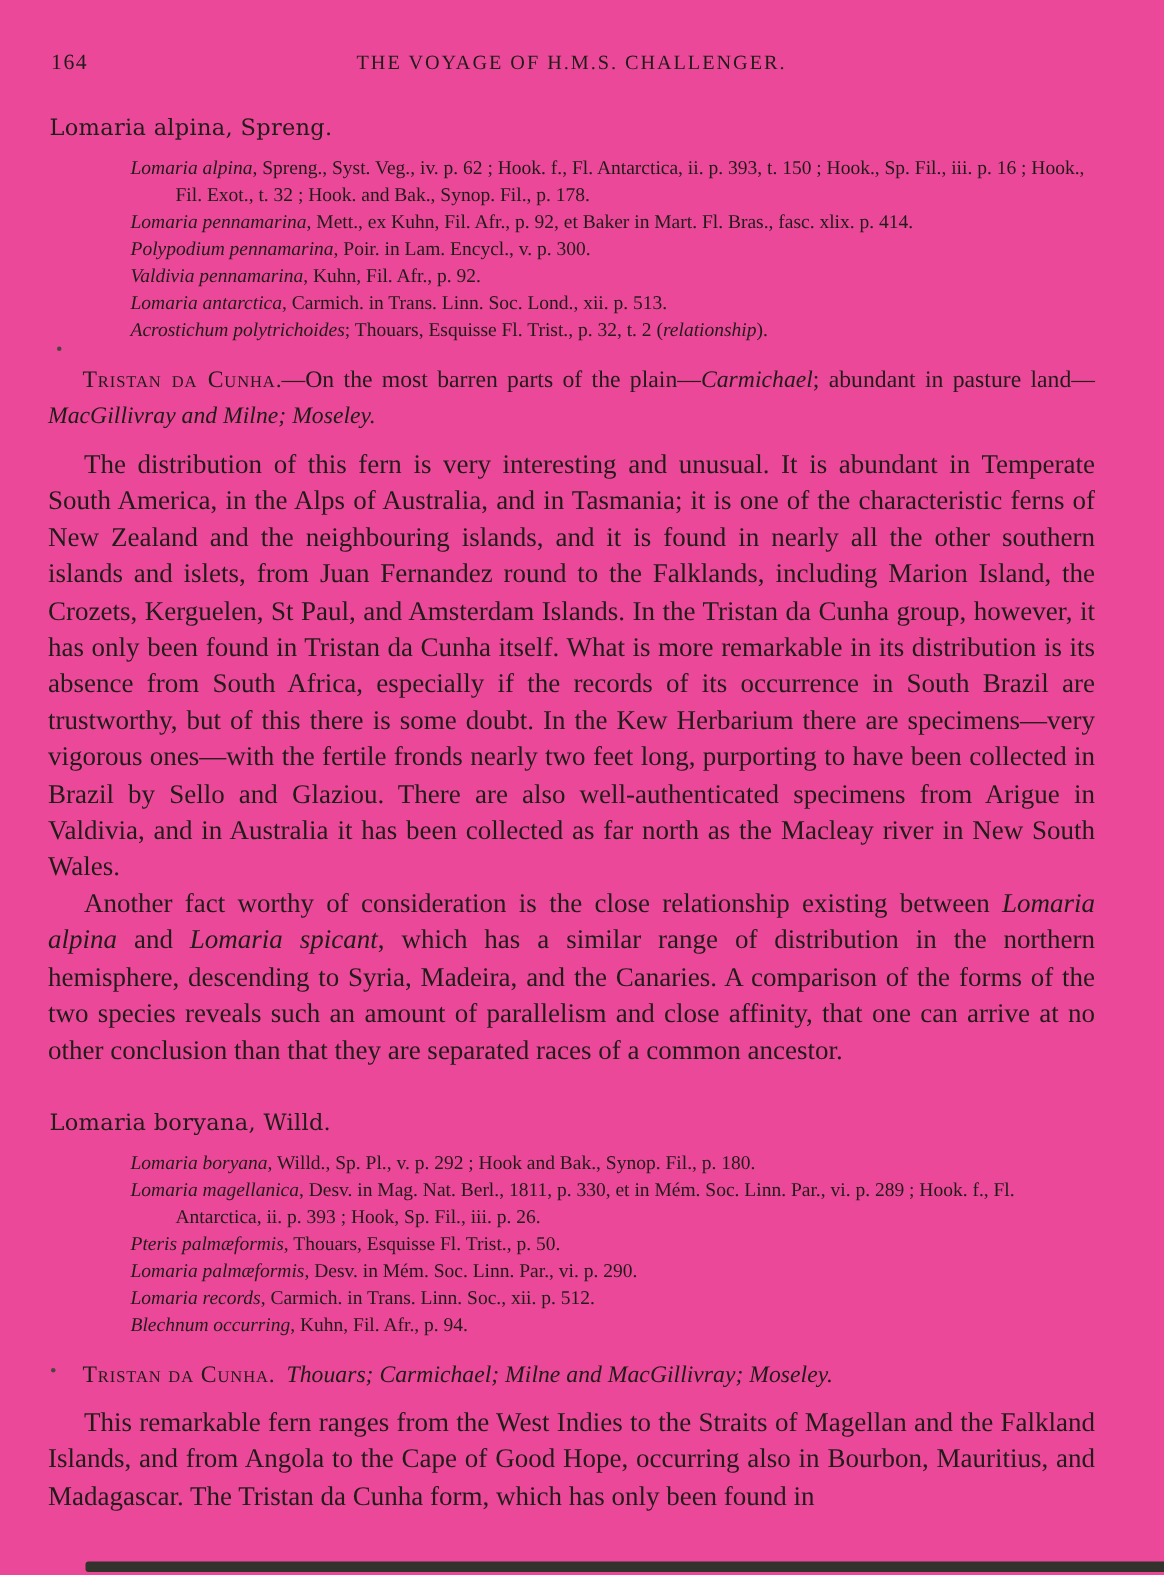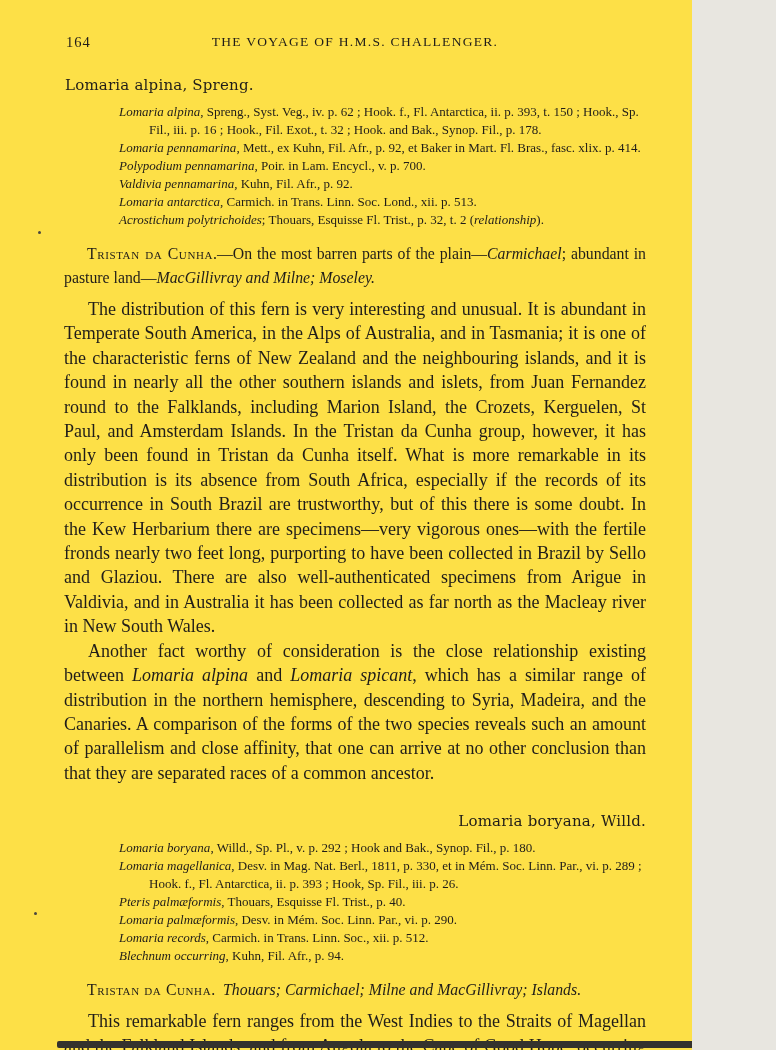--- a/index.html
+++ b/index.html
@@ -3,25 +3,25 @@
 <meta charset="utf-8">
 <style>
   * { margin: 0; padding: 0; box-sizing: border-box; }
   html, body { width: 776px; }
   body {
     background: #e8e6e0;
     font-family: "Liberation Serif", serif;
   }
   .page {
     position: relative;
-    width: 692px;
+    width: 776px;
     height: 1050px;
-    background: #fde047;
+    background: #ec4899;
     color: #201d19;
-    padding: 34px 46px 0 64px;
+    padding: 34px 46px 0 32px;
     overflow: hidden;
   }
   .running-header {
     position: relative;
     text-align: center;
     font-size: 13.5px;
     letter-spacing: 1.3px;
     margin-bottom: 26px;
   }
   .page-num {
@@ -31,21 +31,21 @@
     font-size: 14.5px;
     letter-spacing: 1px;
   }
   .species-heading {
     font-family: "DejaVu Serif", serif;
     font-weight: normal;
     font-size: 15px;
     letter-spacing: 0.2px;
     margin: 0 0 9px 1px;
   }
-  .section-boryana .species-heading { margin-top: 27px; text-align: right; }
+  .section-boryana .species-heading { margin-top: 27px; }
   .synonymy {
     font-size: 13px;
     line-height: 18px;
     margin-bottom: 13px;
   }
   .syn {
     padding-left: 85px;
     text-indent: -30px;
   }
   .locality {
@@ -91,45 +91,45 @@
     <span class="page-num">164</span>
     <span class="head-title">THE VOYAGE OF H.M.S. CHALLENGER.</span>
   </header>
 
   <section class="section-alpina">
     <h2 class="species-heading">Lomaria alpina, Spreng.</h2>
 
     <div class="synonymy">
       <p class="syn"><span class="it">Lomaria alpina</span><span>, Spreng., Syst. Veg., iv. p. 62 ; Hook. f., Fl. Antarctica, ii. p. 393, t. 150 ; Hook., Sp. Fil., iii. p. 16 ; Hook., Fil. Exot., t. 32 ; Hook. and Bak., Synop. Fil., p. 178.</span></p>
       <p class="syn"><span class="it">Lomaria pennamarina</span><span>, Mett., ex Kuhn, Fil. Afr., p. 92, et Baker in Mart. Fl. Bras., fasc. xlix. p. 414.</span></p>
-      <p class="syn"><span class="it">Polypodium pennamarina</span><span>, Poir. in Lam. Encycl., v. p. 700.</span></p>
+      <p class="syn"><span class="it">Polypodium pennamarina</span><span>, Poir. in Lam. Encycl., v. p. 300.</span></p>
       <p class="syn"><span class="it">Valdivia pennamarina</span><span>, Kuhn, Fil. Afr., p. 92.</span></p>
       <p class="syn"><span class="it">Lomaria antarctica</span><span>, Carmich. in Trans. Linn. Soc. Lond., xii. p. 513.</span></p>
       <p class="syn"><span class="it">Acrostichum polytrichoides</span><span>; Thouars, Esquisse Fl. Trist., p. 32, t. 2 (</span><span class="it">relationship</span><span>).</span></p>
     </div>
 
     <p class="locality"><span class="sc">Tristan da Cunha</span><span>.—On the most barren parts of the plain—</span><span class="it">Carmichael</span><span>; abundant in pasture land—</span><span class="it">MacGillivray and Milne; Moseley.</span></p>
 
     <p class="body-para"><span>The distribution of this fern is very interesting and unusual.  It is abundant in Temperate South America, in the Alps of Australia, and in Tasmania; it is one of the characteristic ferns of New Zealand and the neighbouring islands, and it is found in nearly all the other southern islands and islets, from Juan Fernandez round to the Falklands, including Marion Island, the Crozets, Kerguelen, St Paul, and Amsterdam Islands.  In the Tristan da Cunha group, however, it has only been found in Tristan da Cunha itself. What is more remarkable in its distribution is its absence from South Africa, especially if the records of its occurrence in South Brazil are trustworthy, but of this there is some doubt.  In the Kew Herbarium there are specimens—very vigorous ones—with the fertile fronds nearly two feet long, purporting to have been collected in Brazil by Sello and Glaziou.  There are also well-authenticated specimens from Arigue in Valdivia, and in Australia it has been collected as far north as the Macleay river in New South Wales.</span></p>
     <p class="body-para"><span>Another fact worthy of consideration is the close relationship existing between </span><span class="it">Lomaria alpina</span><span> and </span><span class="it">Lomaria spicant</span><span>, which has a similar range of distribution in the northern hemisphere, descending to Syria, Madeira, and the Canaries.  A comparison of the forms of the two species reveals such an amount of parallelism and close affinity, that one can arrive at no other conclusion than that they are separated races of a common ancestor.</span></p>
   </section>
 
   <section class="section-boryana">
     <h2 class="species-heading">Lomaria boryana, Willd.</h2>
 
     <div class="synonymy">
       <p class="syn"><span class="it">Lomaria boryana</span><span>, Willd., Sp. Pl., v. p. 292 ; Hook and Bak., Synop. Fil., p. 180.</span></p>
       <p class="syn"><span class="it">Lomaria magellanica</span><span>, Desv. in Mag. Nat. Berl., 1811, p. 330, et in Mém. Soc. Linn. Par., vi. p. 289 ; Hook. f., Fl. Antarctica, ii. p. 393 ; Hook, Sp. Fil., iii. p. 26.</span></p>
-      <p class="syn"><span class="it">Pteris palmæformis</span><span>, Thouars, Esquisse Fl. Trist., p. 40.</span></p>
+      <p class="syn"><span class="it">Pteris palmæformis</span><span>, Thouars, Esquisse Fl. Trist., p. 50.</span></p>
       <p class="syn"><span class="it">Lomaria palmæformis</span><span>, Desv. in Mém. Soc. Linn. Par., vi. p. 290.</span></p>
       <p class="syn"><span class="it">Lomaria records</span><span>, Carmich. in Trans. Linn. Soc., xii. p. 512.</span></p>
       <p class="syn"><span class="it">Blechnum occurring</span><span>, Kuhn, Fil. Afr., p. 94.</span></p>
     </div>
 
-    <p class="locality"><span class="sc">Tristan da Cunha</span><span>.&nbsp; </span><span class="it">Thouars; Carmichael; Milne and MacGillivray; Islands.</span></p>
+    <p class="locality"><span class="sc">Tristan da Cunha</span><span>.&nbsp; </span><span class="it">Thouars; Carmichael; Milne and MacGillivray; Moseley.</span></p>
 
     <p class="body-para"><span>This remarkable fern ranges from the West Indies to the Straits of Magellan and the Falkland Islands, and from Angola to the Cape of Good Hope, occurring also in Bourbon, Mauritius, and Madagascar.  The Tristan da Cunha form, which has only been found in</span></p>
   </section>
 
   <span class="speck speck-1"></span>
   <span class="speck speck-2"></span>
   <div class="scan-shadow"></div>
 </div>
 
 </body></html>

